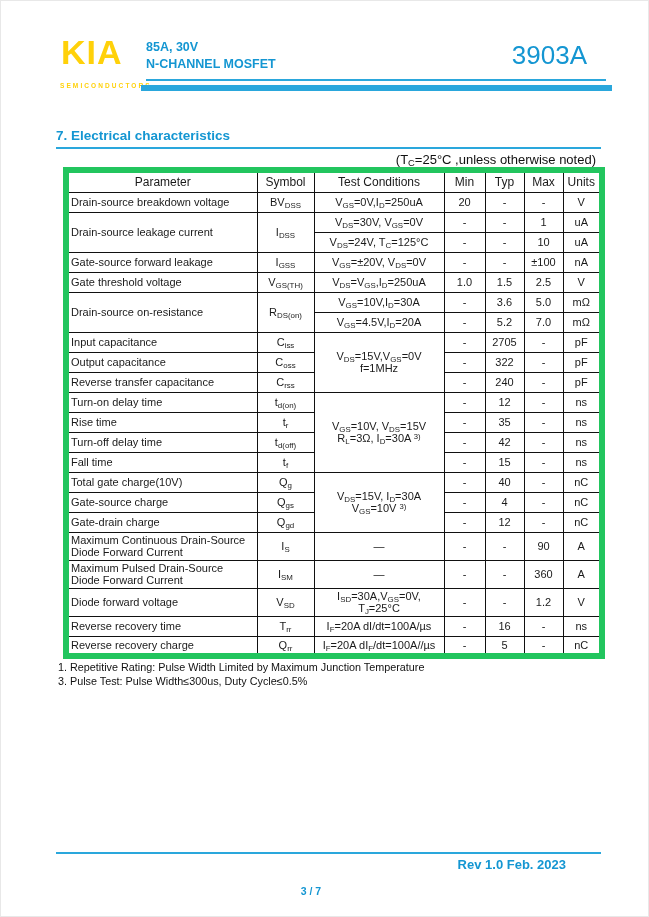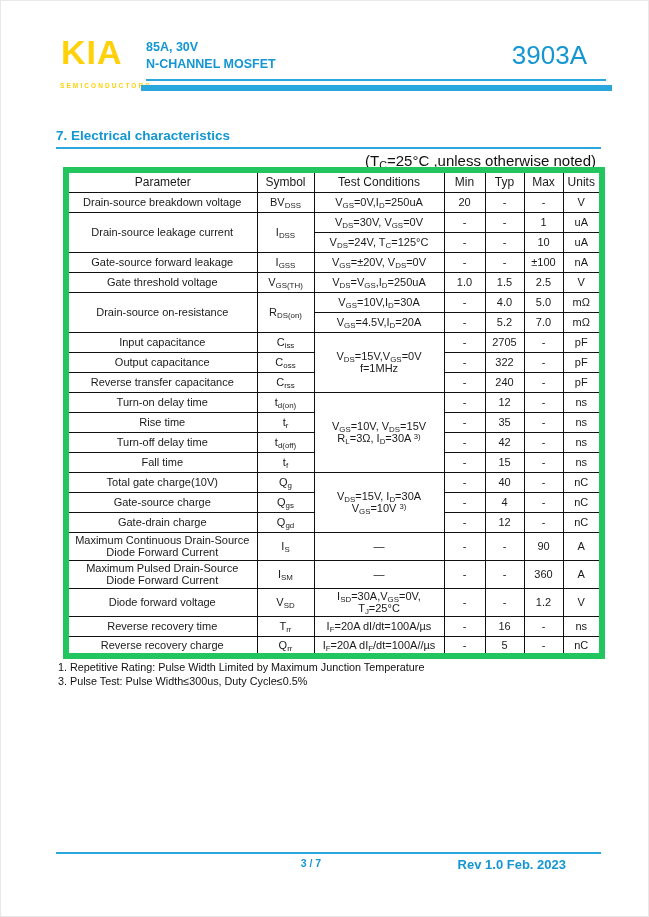--- a/index.html
+++ b/index.html
@@ -17,38 +17,38 @@
   .logo{position:absolute;left:60px;top:34px;font-size:34px;font-weight:800;color:var(--yellow);letter-spacing:1px;line-height:1;}
   .logo-sub{position:absolute;left:59px;top:81px;font-size:6.5px;font-weight:bold;color:var(--yellow);letter-spacing:2.1px;}
   .hdr-mid{position:absolute;left:145px;top:38px;font-size:12.5px;font-weight:bold;color:var(--cyan);line-height:17px;}
   .part-no{position:absolute;right:61px;top:40px;font-size:26px;color:var(--cyan);line-height:1.1;}
   .rule-thin{position:absolute;left:145px;top:78px;width:460px;height:2px;background:var(--bar);}
   .rule-thick{position:absolute;left:140px;top:84px;width:471px;height:6px;background:var(--bar);}
 
   
   .sec-title{position:absolute;left:55px;top:127px;font-size:13.5px;font-weight:bold;color:var(--cyan);}
   .sec-underline{position:absolute;left:55px;top:146px;width:545px;height:2px;background:var(--bar);}
-  .cond-note{position:absolute;right:52px;top:151px;font-size:15px;color:#111;text-decoration:underline;}
+  .cond-note{position:absolute;right:52px;top:151px;font-size:13px;color:#111;}
 
   
   .tbl-wrap{position:absolute;left:62px;top:166px;}
   table{border-collapse:collapse;table-layout:fixed;width:536px;border:6px solid #22c55e;}
   th,td{border:1px solid #111;font-weight:normal;overflow:hidden;}
   thead th{font-size:12px;height:22px;text-align:center;padding:1px 2px;}
   tbody td{font-size:11px;height:20px;text-align:center;padding:1px 3px;line-height:12.5px;}
-  td.p{text-align:center;padding-left:2px;}
+  td.p{text-align:left;padding-left:2px;}
   sub{font-size:0.72em;vertical-align:-0.25em;line-height:0;}
   sup{font-size:0.7em;vertical-align:0.45em;line-height:0;}
 
   
   .notes{position:absolute;left:57px;top:660px;font-size:10.8px;line-height:13.5px;color:#111;}
 
   
   .footer-rule{position:absolute;left:55px;top:851px;width:545px;height:2px;background:var(--bar);}
-  .page-num{position:absolute;left:255px;top:856px;width:110px;text-align:center;font-size:10.5px;font-weight:bold;color:var(--cyan);}
+  .page-num{position:absolute;left:255px;top:884px;width:110px;text-align:center;font-size:10.5px;font-weight:bold;color:var(--cyan);}
   .revision{position:absolute;right:82px;top:856px;font-size:13px;font-weight:bold;color:var(--cyan);}
 </style>
 </head>
 <body>
 
 <div class="page">
 
   <div class="logo">KIA</div>
   <div class="logo-sub">SEMICONDUCTORS</div>
   <div class="hdr-mid">
@@ -127,21 +127,21 @@
             <td>1.0</td>
             <td>1.5</td>
             <td>2.5</td>
             <td>V</td>
           </tr>
           <tr>
             <td rowspan="2" class="p">Drain-source on-resistance</td>
             <td rowspan="2">R<sub>DS(on)</sub></td>
             <td>V<sub>GS</sub>=10V,I<sub>D</sub>=30A</td>
             <td>-</td>
-            <td>4.0</td>
+            <td>3.6</td>
             <td>5.0</td>
             <td>mΩ</td>
           </tr>
           <tr>
             <td>V<sub>GS</sub>=4.5V,I<sub>D</sub>=20A</td>
             <td>-</td>
             <td>5.2</td>
             <td>7.0</td>
             <td>mΩ</td>
           </tr>

